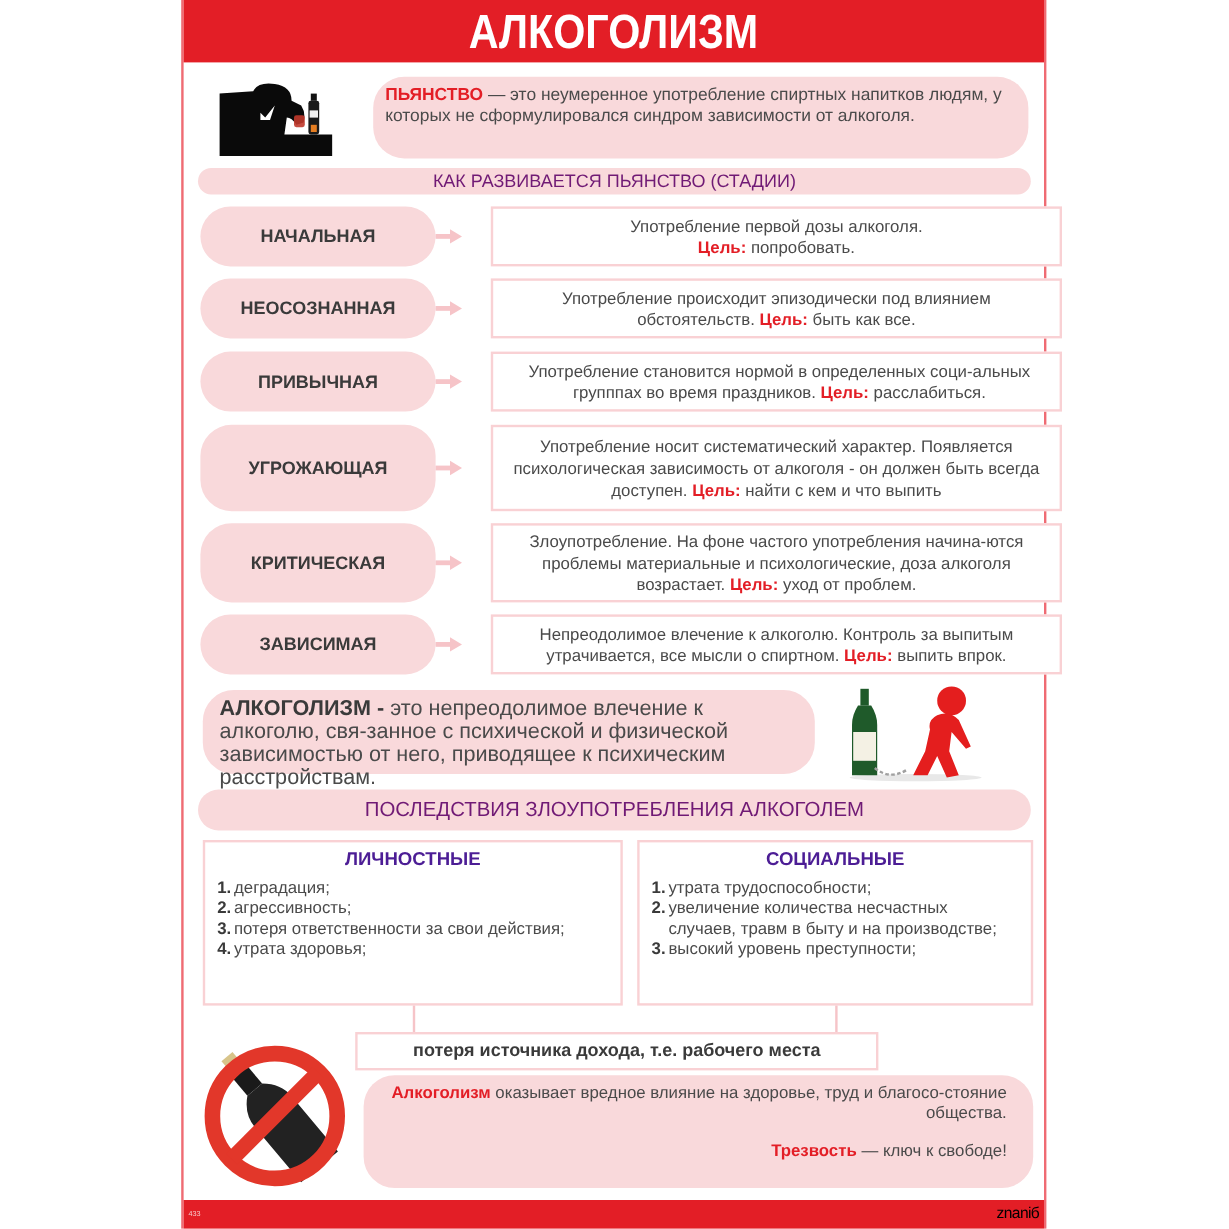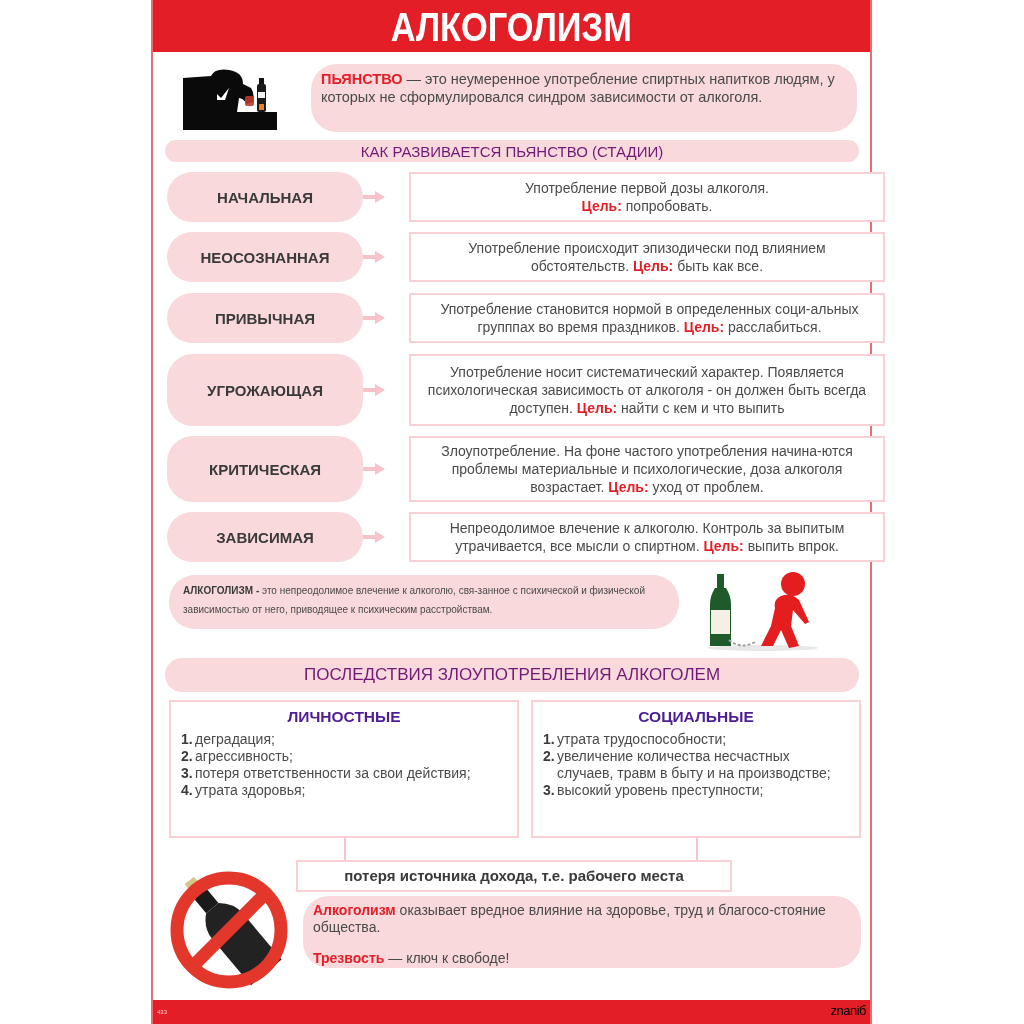--- a/index.html
+++ b/index.html
@@ -23,34 +23,34 @@
     .section-title { left: 12px; width: 694px; text-align: center; font-weight: normal; color: #701a75; }
     .stages-title { top: 140px; height: 22px; font-size: 15px; line-height: 24px; }
     .stage-label { left: 14px; width: 196px; font-weight: bold; font-size: 15px; color: #3a3a3a;
                    display: flex; align-items: center; justify-content: center; }
     .stage-desc { left: 232px; width: 476px; font-size: 14px; line-height: 18px; color: #4a4a4a;
                   display: flex; align-items: center; justify-content: center; text-align: center; padding: 0 8px; margin-left: 24px; }
     .arrow { position: absolute; left: 210px; width: 22px; height: 12px; }
     .arrow::before { content: ""; position: absolute; left: 0; top: 4px; width: 12px; height: 4px; background: #f6c4c8; }
     .arrow::after { content: ""; position: absolute; right: 0; top: 0; width: 0; height: 0;
                     border-top: 6px solid transparent; border-bottom: 6px solid transparent; border-left: 10px solid #f6c4c8; }
-    .alc-def { left: 16px; top: 575px; width: 510px; height: 54px; padding: 6px 14px; font-size: 10px; line-height: 19px; color: #4a4a4a; }
+    .alc-def { left: 16px; top: 575px; width: 510px; height: 70px; padding: 6px 14px; font-size: 18px; line-height: 19px; color: #4a4a4a; }
     .alc-def .term { font-weight: bold; color: #3a3a3a; }
     .cons-title { top: 658px; height: 34px; font-size: 17px; line-height: 34px; }
     .col { top: 700px; height: 138px; padding: 6px 10px; font-size: 14px; line-height: 17px; color: #4a4a4a; }
     .col h3 { margin: 0 0 6px 0; text-align: center; color: #4c1d95; font-size: 15.5px; font-weight: bold; }
     .col ol { list-style: none; margin: 0; padding: 0; }
     .col li { position: relative; padding-left: 14px; }
     .col li .n { position: absolute; left: 0; font-weight: bold; color: #3a3a3a; }
     .col.left { left: 16px; width: 350px; }
     .col.right { left: 378px; width: 330px; }
     .col.right li { padding-left: 14px; }
     .loss { left: 143px; top: 860px; width: 436px; height: 32px; font-weight: bold; font-size: 15px; line-height: 28px; text-align: center; color: #3a3a3a; }
     .vline { position: absolute; width: 2px; background: #f6c4c8; }
-    .final { left: 150px; top: 896px; width: 558px; height: 72px; padding: 6px 10px; text-align: left; font-size: 14px; line-height: 17px; color: #4a4a4a; }
+    .final { left: 150px; top: 896px; width: 558px; height: 94px; padding: 6px 22px; text-align: right; font-size: 14px; line-height: 17px; color: #4a4a4a; }
     .final p { margin: 0; }
     .final .gap { height: 14px; }
     .img { position: absolute; }
   </style>
 </head>
 <body>
 
 <div class="poster">
 
   <div class="header">

